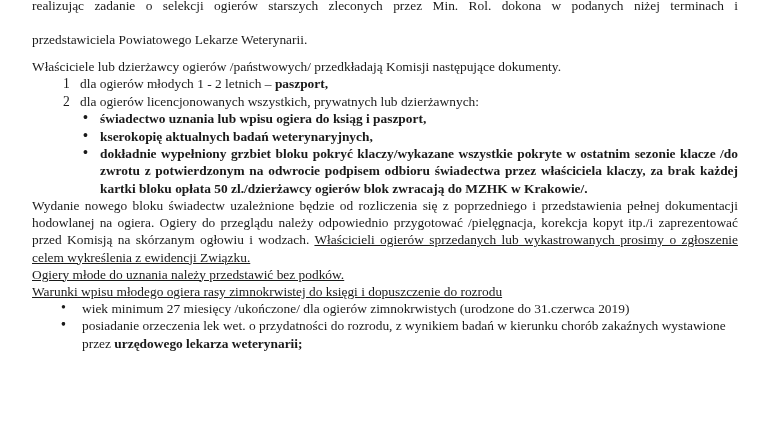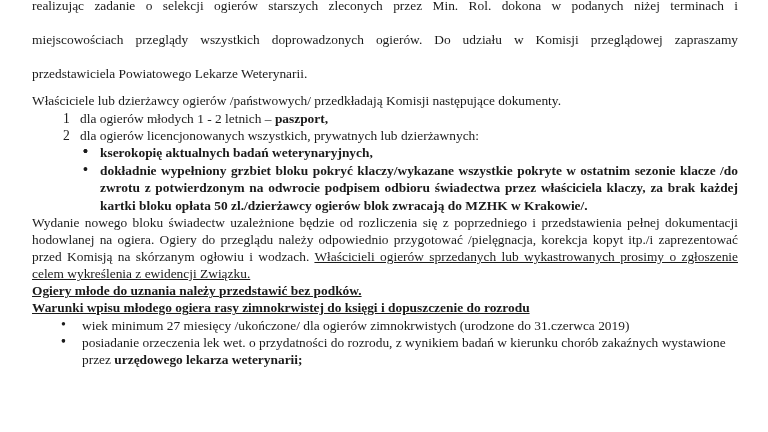--- a/index.html
+++ b/index.html
@@ -32,21 +32,21 @@
     margin: 0;
     font-size: 13.4px;
     line-height: 17.1px;
     text-align: justify;
     text-justify: inter-word;
   }
   .gap-sm { height: 10px; }
 
   .b { font-weight: bold; }
   .u { text-decoration: underline; }
-  .bu { font-weight: bold; text-decoration: underline; }
+  .bu { font-weight: normal; text-decoration: underline; }
 
   
   ol.numlist {
     margin: 0;
     padding: 0;
     list-style: none;
   }
   ol.numlist > li {
     position: relative;
     padding-left: 48px;
@@ -124,23 +124,20 @@
 <body>
 
 <div class="page">
   <div class="body-col">
 
     <div>
       <p class="para">
         <span class="force-just">realizując zadanie o selekcji ogierów starszych zleconych przez Min. Rol. dokona w podanych niżej terminach i</span>
       </p>
       <p class="para">
-        <span class="force-just">miejscowościach przeglądy wszystkich doprowadzonych ogierów. Do udziału w Komisji przeglądowej zapraszamy</span>
-      </p>
-      <p class="para">
         <span>przedstawiciela Powiatowego Lekarze Weterynarii.</span>
       </p>
     </div>
 
     <div class="gap-sm"></div>
 
 
     <p class="para">
       <span>Właściciele lub dzierżawcy ogierów /państwowych/ przedkładają Komisji następujące dokumenty.</span>
     </p>
@@ -149,21 +146,21 @@
       <li>
         <span class="num">1</span><span>dla ogierów młodych 1 - 2 letnich – </span><span class="b">paszport,</span>
       </li>
       <li>
         <span class="num">2</span><span>dla ogierów licencjonowanych wszystkich, prywatnych lub dzierżawnych:</span>
       </li>
     </ol>
 
     <ul class="bullets2">
       <li>
-        <span class="dot">•</span>
+        <span class="dot">•</span><span>świadectwo uznania lub wpisu ogiera do ksiąg i paszport,</span>
       </li>
       <li>
         <span class="dot">•</span><span>kserokopię aktualnych badań weterynaryjnych,</span>
       </li>
       <li>
         <span class="dot">•</span><span>dokładnie wypełniony grzbiet bloku pokryć klaczy/wykazane wszystkie pokryte w ostatnim sezonie klacze /do zwrotu z potwierdzonym na odwrocie podpisem odbioru świadectwa przez właściciela klaczy, za brak każdej kartki bloku opłata 50 zl./dzierżawcy ogierów blok zwracają do MZHK w Krakowie/.</span>
       </li>
     </ul>
 
     <p class="para justify-block">

